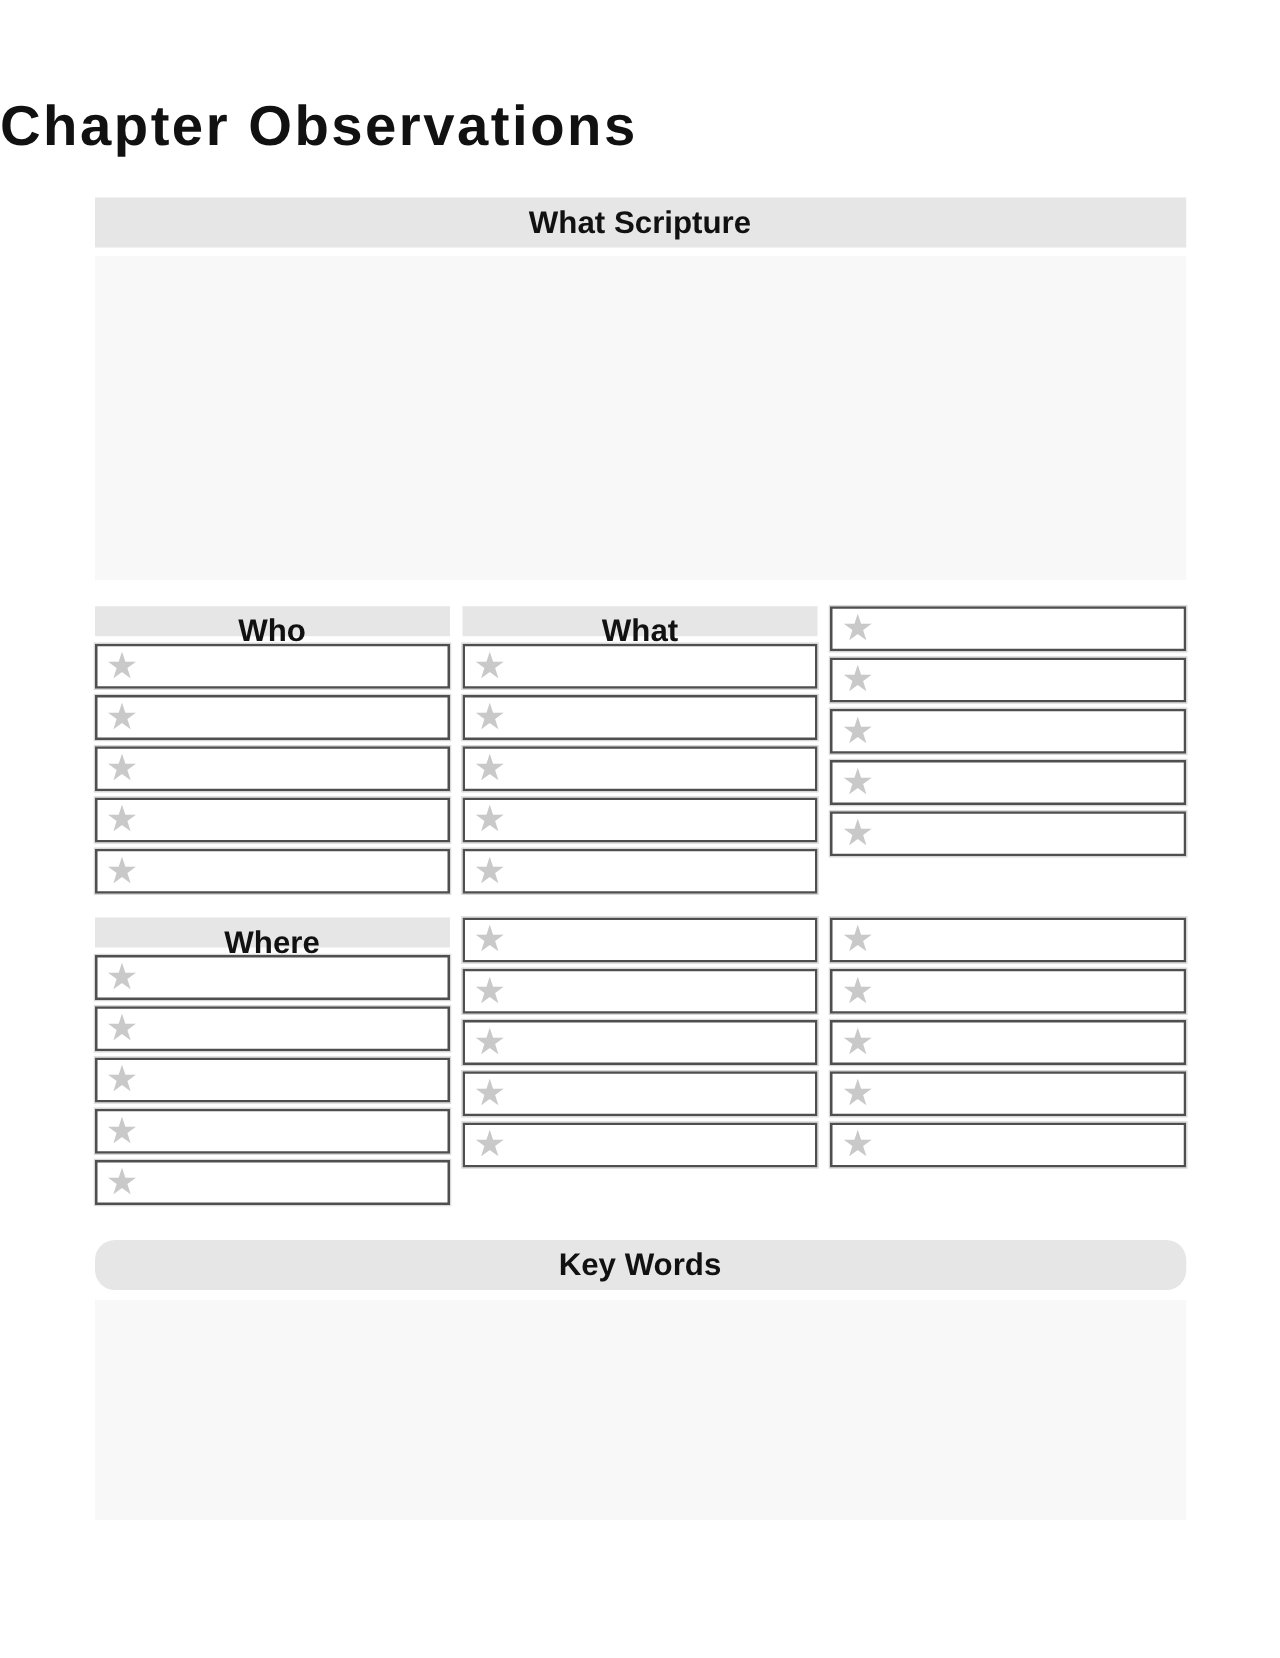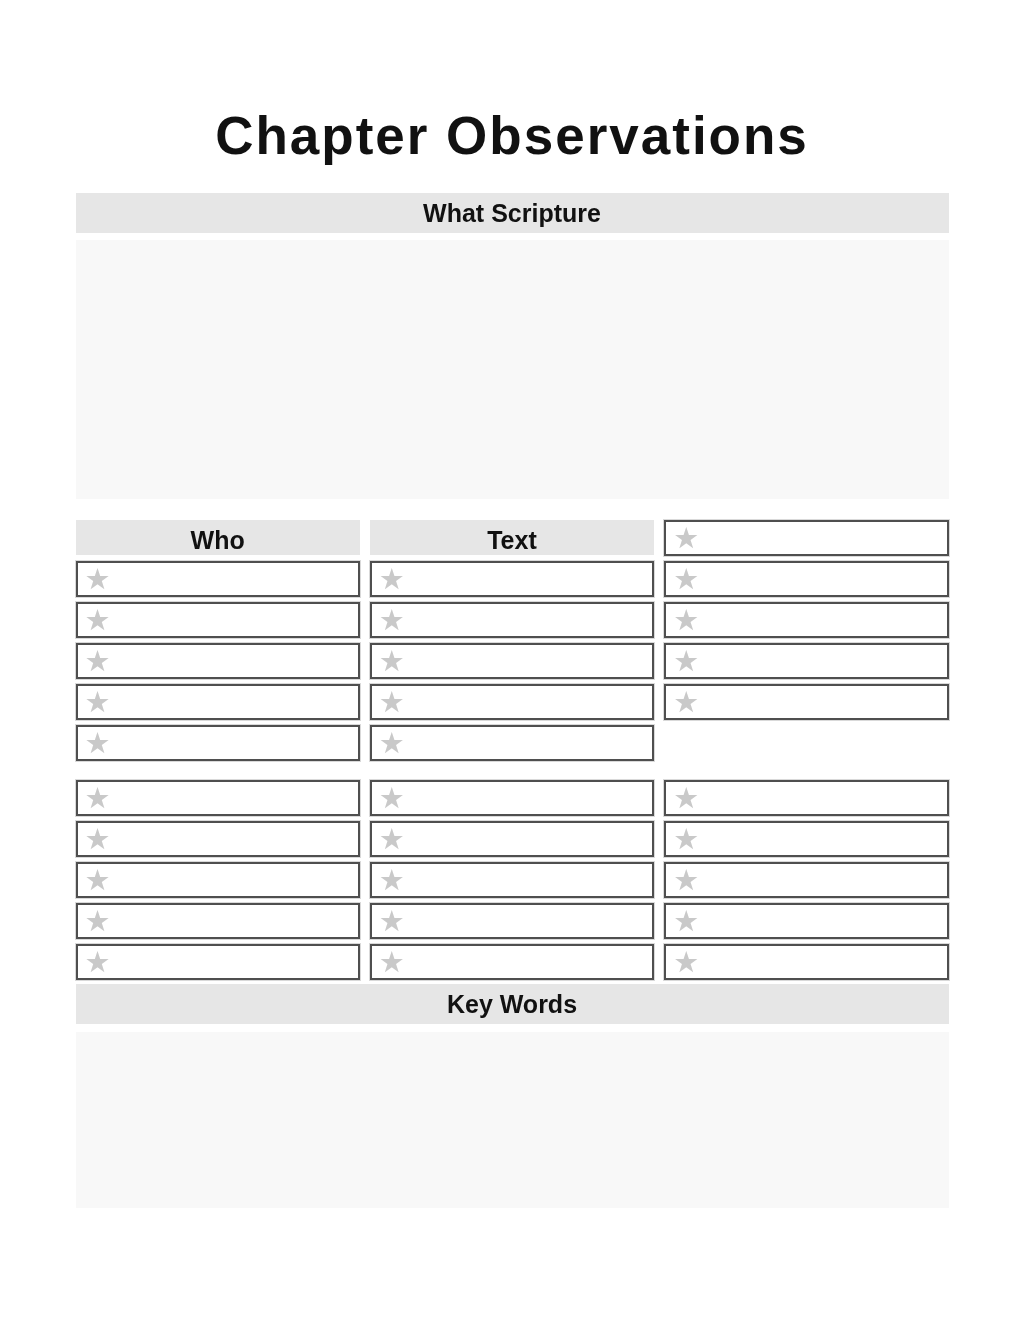--- a/index.html
+++ b/index.html
@@ -9,26 +9,26 @@
     font-family: "Liberation Sans", sans-serif;
   }
   body {
     width: 1024px;
     height: 1326px;
     position: relative;
     overflow: hidden;
   }
   .page-title {
     margin: 0;
-    padding-top: 107px;
-    font-size: 53px;
+    padding-top: 72px;
+    font-size: 45px;
     line-height: 58px;
     font-weight: bold;
     letter-spacing: 2px;
-    text-align: center;
+    text-align: left;
     color: #111111;
   }
   .container {
     width: 873px;
     margin: 0 auto;
   }
   .section-header {
     margin-top: 28px;
     height: 40px;
     line-height: 40px;
@@ -45,21 +45,21 @@
   .panel.scripture { height: 259px; }
   .panel.keywords  { height: 176px; }
   .w5h-grid {
     display: grid;
     grid-template-columns: repeat(3, 1fr);
     column-gap: 10px;
     margin-top: 21px;
   }
   .w5h-grid.second { margin-top: 19px; }
   .col-header {
-    height: 35px;
+    height: 24px;
     line-height: 40px;
     background: #e6e6e6;
     text-align: center;
     font-size: 25px;
     font-weight: bold;
     color: #111111;
     margin-bottom: 6px;
   }
   .field {
     box-sizing: border-box;
@@ -78,21 +78,21 @@
     font-size: 29px;
     line-height: 1;
     color: #c9c9c9;
     user-select: none;
   }
   .field-text {
     flex: 1;
     font-size: 16px;
     color: #333333;
   }
-  .keywords-header { margin-top: 4px; }
+  .keywords-header { margin-top: 28px; border-radius: 16px; }
   .panel.keywords { margin-top: 8px; }
 </style>
 </head>
 <body>
 
 <h1 class="page-title">Chapter Observations</h1>
 
 <div class="container">
 
   <div class="section-header">What Scripture</div>
@@ -118,21 +118,21 @@
           <span class="star">★</span>
           <span class="field-text"></span>
         </div>
       <div class="field">
           <span class="star">★</span>
           <span class="field-text"></span>
         </div>
     </div>
 
     <div class="col">
-      <div class="col-header">Text</div>
+      <div class="col-header">What</div>
       <div class="field">
           <span class="star">★</span>
           <span class="field-text"></span>
         </div>
       <div class="field">
           <span class="star">★</span>
           <span class="field-text"></span>
         </div>
       <div class="field">
           <span class="star">★</span>
@@ -169,20 +169,21 @@
           <span class="star">★</span>
           <span class="field-text"></span>
         </div>
     </div>
 
   </div>
 
   <div class="w5h-grid second">
 
     <div class="col">
+      <div class="col-header">Where</div>
       <div class="field">
           <span class="star">★</span>
           <span class="field-text"></span>
         </div>
       <div class="field">
           <span class="star">★</span>
           <span class="field-text"></span>
         </div>
       <div class="field">
           <span class="star">★</span>

